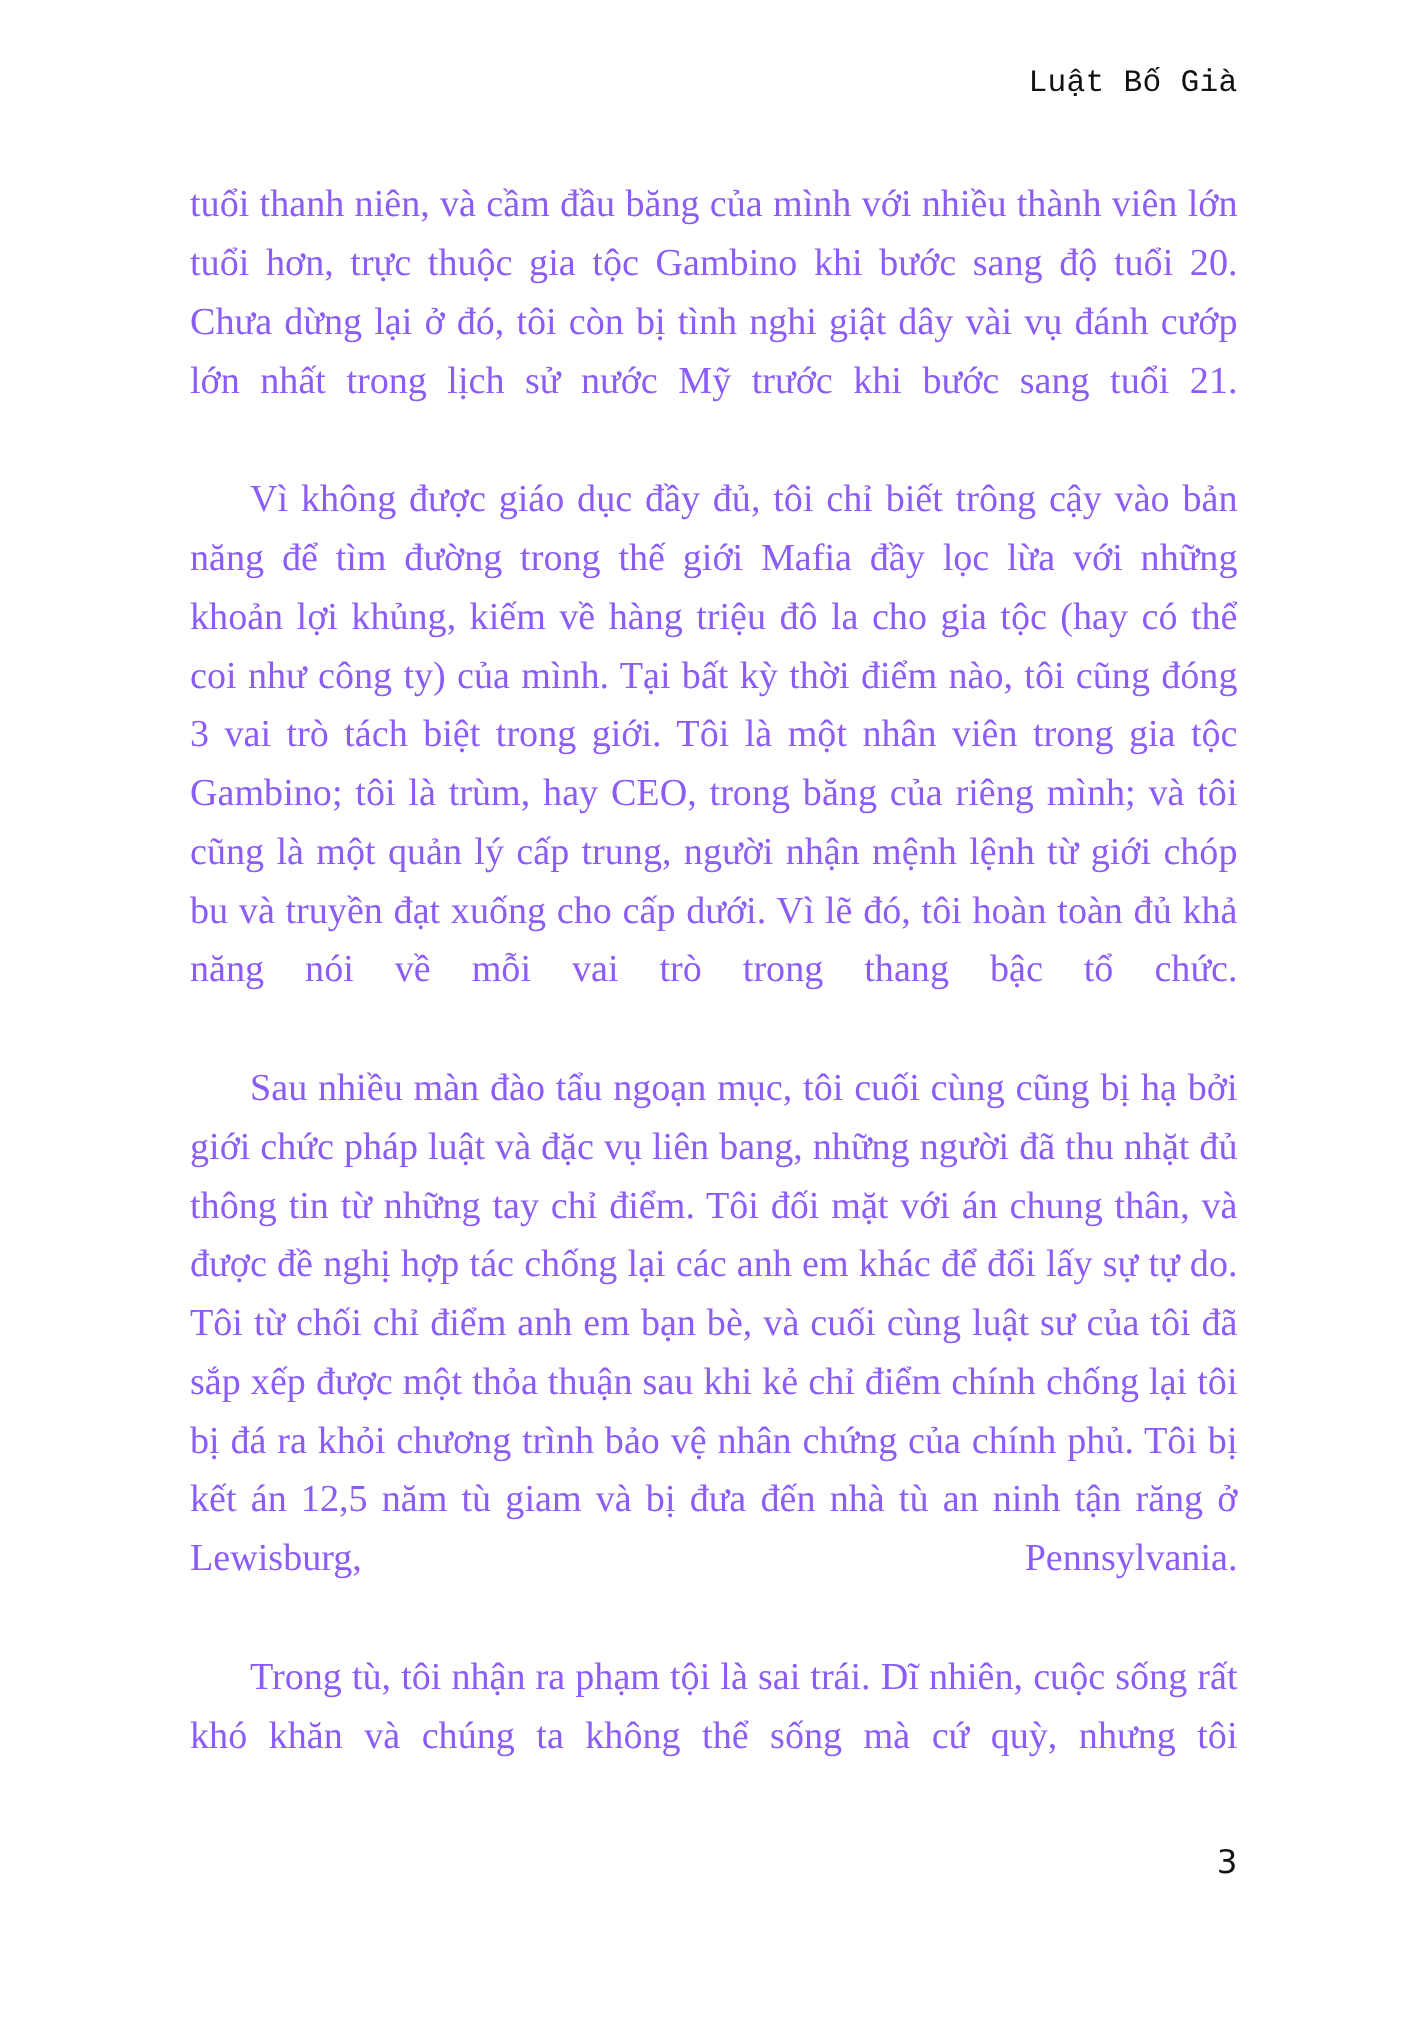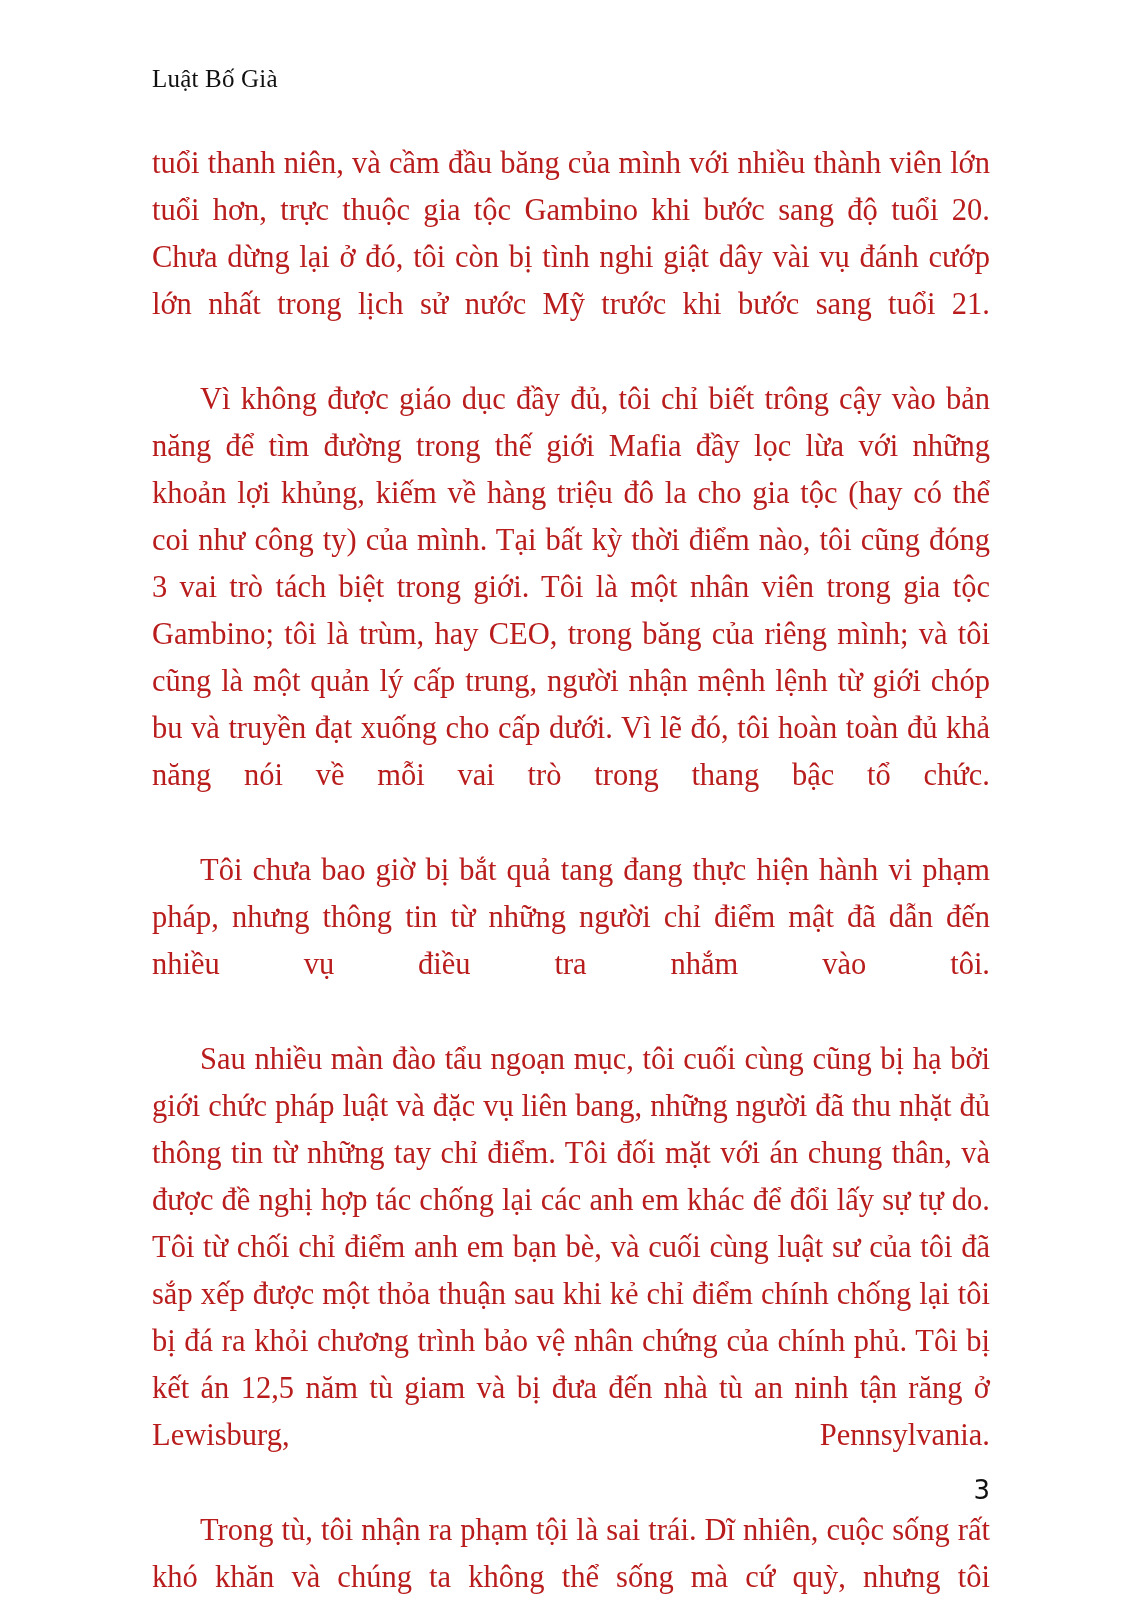--- a/index.html
+++ b/index.html
@@ -10,42 +10,42 @@
   .page {
     position: relative;
     width: 1142px;
     height: 1614px;
     background: #ffffff;
     overflow: hidden;
     box-sizing: border-box;
   }
   .running-head {
     position: absolute;
-    top: 62px;
+    top: 50px;
     left: 152px;
     width: 838px;
-    text-align: left;
-    font-family: Liberation Serif, serif;
+    text-align: right;
+    font-family: Liberation Mono, monospace;
     font-size: 25px;
     line-height: 34px;
     color: #111111;
     letter-spacing: 0.2px;
     white-space: nowrap;
   }
   .body-text {
     position: absolute;
     top: 140px;
     left: 152px;
     width: 838px;
   }
   .para {
     font-family: "Liberation Serif", "DejaVu Serif", serif;
     font-size: 30.5px;
     line-height: 47px;
-    color: #b91c1c;
+    color: #8b5cf6;
     text-align: justify;
     text-justify: inter-word;
     margin: 0 0 0 0;
     word-spacing: 0.2px;
     -webkit-font-smoothing: antialiased;
   }
   .para + .para {
     margin-top: 1px;
   }
   .para.indent {
@@ -75,21 +75,20 @@
 <div class="page">
 
   <div class="running-head">Luật Bố Già</div>
 
   <div class="body-text">
 
     <p class="para">tuổi thanh niên, và cầm đầu băng của mình với nhiều thành viên lớn tuổi hơn, trực thuộc gia tộc Gambino khi bước sang độ tuổi 20. Chưa dừng lại ở đó, tôi còn bị tình nghi giật dây vài vụ đánh cướp lớn nhất trong lịch sử nước Mỹ trước khi bước sang tuổi 21.</p>
 
     <p class="para indent">Vì không được giáo dục đầy đủ, tôi chỉ biết trông cậy vào bản năng để tìm đường trong thế giới Mafia đầy lọc lừa với những khoản lợi khủng, kiếm về hàng triệu đô la cho gia tộc (hay có thể coi như công ty) của mình. Tại bất kỳ thời điểm nào, tôi cũng đóng 3 vai trò tách biệt trong giới. Tôi là một nhân viên trong gia tộc Gambino; tôi là trùm, hay CEO, trong băng của riêng mình; và tôi cũng là một quản lý cấp trung, người nhận mệnh lệnh từ giới chóp bu và truyền đạt xuống cho cấp dưới. Vì lẽ đó, tôi hoàn toàn đủ khả năng nói về mỗi vai trò trong thang bậc tổ chức.</p>
 
-    <p class="para indent">Tôi chưa bao giờ bị bắt quả tang đang thực hiện hành vi phạm pháp, nhưng thông tin từ những người chỉ điểm mật đã dẫn đến nhiều vụ điều tra nhắm vào tôi.</p>
 
     <p class="para indent">Sau nhiều màn đào tẩu ngoạn mục, tôi cuối cùng cũng bị hạ bởi giới chức pháp luật và đặc vụ liên bang, những người đã thu nhặt đủ thông tin từ những tay chỉ điểm. Tôi đối mặt với án chung thân, và được đề nghị hợp tác chống lại các anh em khác để đổi lấy sự tự do. Tôi từ chối chỉ điểm anh em bạn bè, và cuối cùng luật sư của tôi đã sắp xếp được một thỏa thuận sau khi kẻ chỉ điểm chính chống lại tôi bị đá ra khỏi chương trình bảo vệ nhân chứng của chính phủ. Tôi bị kết án 12,5 năm tù giam và bị đưa đến nhà tù an ninh tận răng ở Lewisburg, Pennsylvania.</p>
 
     <p class="para indent">Trong tù, tôi nhận ra phạm tội là sai trái. Dĩ nhiên, cuộc sống rất khó khăn và chúng ta không thể sống mà cứ quỳ, nhưng tôi</p>
 
   </div>
 
   <div class="folio">3</div>
 
 </div>

